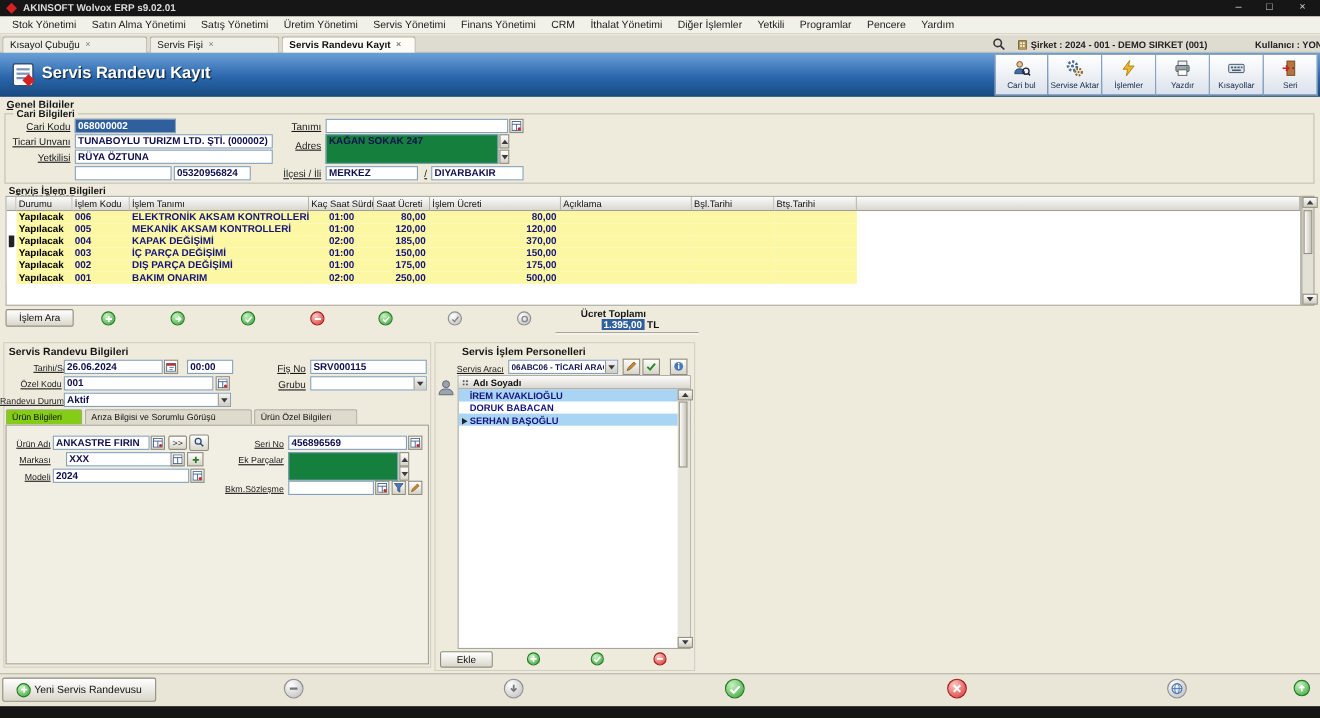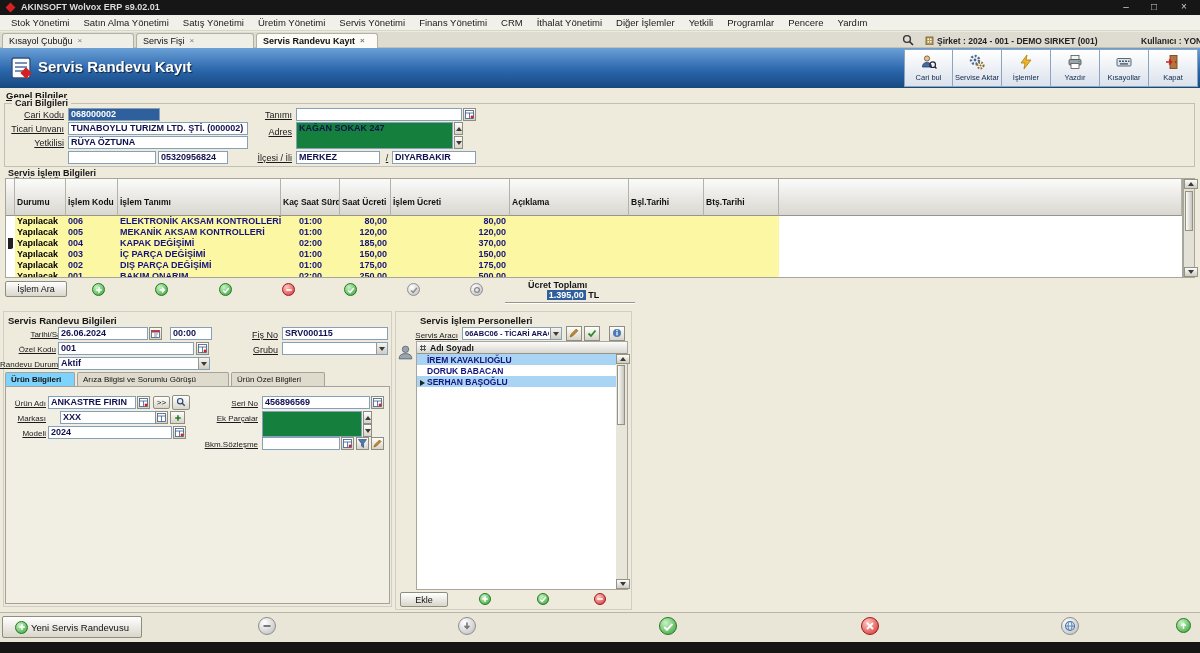--- a/index.html
+++ b/index.html
@@ -40,39 +40,39 @@
   .combo{position:absolute;height:13px;background:#fff;border:1px solid #86a0b8;font-size:9px;line-height:11px;color:#10104f;font-weight:bold;}
   .combo .ctext{position:absolute;left:2px;top:0;right:12px;overflow:hidden;white-space:nowrap;}
   .combo .carea{position:absolute;right:0;top:0;width:11px;height:11px;background:linear-gradient(#f4f4f4,#cfccc2);border-left:1px solid #9a988c;display:flex;align-items:center;justify-content:center;}
   .chev{width:0;height:0;border-left:3px solid transparent;border-right:3px solid transparent;border-top:4px solid #3a3a3a;}
   .chev-up{width:0;height:0;border-left:3px solid transparent;border-right:3px solid transparent;border-bottom:4px solid #3a3a3a;}
   .section-label{position:absolute;font-size:9.5px;font-weight:bold;color:#151515;white-space:nowrap;}
   .groupbox{position:absolute;border:1px solid #c3c0b2;}
   
   .tbl{position:absolute;left:5px;top:178px;width:1178px;height:100px;background:#fff;border:1px solid #a8a59c;overflow:hidden;}
   .tgrid{display:grid;grid-template-columns:9px 51px 52px 163px 59px 51px 119px 119px 75px 75px 1fr;}
-  .th{height:13px;background:linear-gradient(#fbfbfa,#d9d7d0);border-right:1px solid #b5b2a8;border-bottom:1px solid #97948a;font-size:8.5px;font-weight:bold;padding:18px 2px;white-space:nowrap;overflow:hidden;}
+  .th{height:13px;background:linear-gradient(#fbfbfa,#d9d7d0);border-right:1px solid #b5b2a8;border-bottom:1px solid #97948a;font-size:8.5px;font-weight:normal;padding:1px 2px;white-space:nowrap;overflow:hidden;}
   .trow{height:11px;}
   .tc{font-size:9px;font-weight:bold;color:#14147e;padding:0 2px;white-space:nowrap;overflow:hidden;line-height:11px;background:#fbf7a3;}
   .tc.black{color:#000;}
   .tc.num{text-align:right;padding-right:4px;}
   .tc.ctr{text-align:center;}
   .tc.fill{background:#fff;}
   .marker{width:0;height:0;border-top:3px solid transparent;border-bottom:3px solid transparent;border-left:5px solid #222;margin-top:2px;}
   .vscroll{position:absolute;background:#e3e0d6;border:1px solid #a8a59c;}
   .sbtn{position:absolute;left:0;width:100%;height:10px;background:linear-gradient(#fcfcfc,#cfccc2);border:1px solid #95927f;display:flex;align-items:center;justify-content:center;}
   .sthumb{position:absolute;left:1px;width:8px;background:linear-gradient(90deg,#fcfcfc,#c8c5ba);border:1px solid #95927f;}
   
   .ci{position:absolute;border-radius:50%;display:flex;align-items:center;justify-content:center;}
   .ci.green{background:radial-gradient(circle at 35% 30%,#c9f2c4,#35a135);border:1px solid #1e7a1e;}
   .ci.red{background:radial-gradient(circle at 35% 30%,#ffc9c4,#d42f2f);border:1px solid #a01818;}
   .ci.gray{background:radial-gradient(circle at 35% 30%,#ffffff,#b9b9b9);border:1px solid #8e8e8e;}
   
   .ptab{position:absolute;top:372px;height:14px;background:#dedbcd;border:1px solid #a5a29a;border-bottom:none;border-radius:2px 2px 0 0;font-size:8px;display:flex;align-items:center;padding:0 5px;white-space:nowrap;}
-  .ptab.active{background:#7dd3fc;font-weight:bold;}
+  .ptab.active{background:#84cc16;font-weight:normal;}
   .panel{position:absolute;left:5px;top:386px;width:385px;height:218px;border:1px solid #a5a29a;background:#f1efe3;}
   
   .pgrid{position:absolute;left:416px;top:341px;width:212px;height:249px;background:#fff;border:1px solid #a8a59c;}
   .pgh{height:12px;background:linear-gradient(#fbfbfa,#d9d7d0);border-bottom:1px solid #97948a;font-size:8.5px;font-weight:bold;display:flex;align-items:center;gap:4px;padding:0 3px;}
   .prow{height:11px;display:flex;align-items:center;font-size:8.5px;font-weight:bold;color:#14147e;}
   .prow .gut{width:10px;display:flex;justify-content:center;}
   .prow.selrow{background:#aad4f4;}
   .dots{width:6px;height:6px;background:radial-gradient(circle,#555 1px,transparent 1.2px);background-size:3px 3px;}
   
   .bottombar{position:absolute;left:0;top:612px;width:1200px;height:30px;background:#e9e6d8;border-top:1px solid #b8b5a8;}
@@ -195,21 +195,21 @@
               <rect x="4" y="9.2" width="8" height="1.4" fill="#4a5a6a"></rect>
             </svg></span>
         <span class="tlabel">Kısayollar</span>
       </div>
       <div class="tbtn">
         <span><svg width="16" height="16" viewBox="0 0 16 16">
               <rect x="5" y="1.5" width="7" height="13" fill="#b5743f" stroke="#7a4a20" stroke-width="0.9"></rect>
               <circle cx="10.6" cy="8" r="0.8" fill="#5a3210"></circle>
               <path d="M1 8 H6 M4 5.5 L6.5 8 L4 10.5" fill="none" stroke="#c42222" stroke-width="1.5"></path>
             </svg></span>
-        <span class="tlabel">Kapat</span>
+        <span class="tlabel">Seri</span>
       </div>
     </div>
   </div>
 
   <span class="section-label" style="left:6px;top:90px;text-decoration:underline;">Genel Bilgiler</span>
 
   <div class="groupbox" style="left:4px;top:103px;width:1191px;height:64px;"></div>
   <span class="section-label" style="left:12px;top:98px;background:#eeebdd;padding:0 3px;font-size:9px;">Cari Bilgileri</span>
 
   <span class="lbl" style="left:0;top:110px;width:64px;">Cari Kodu</span>

